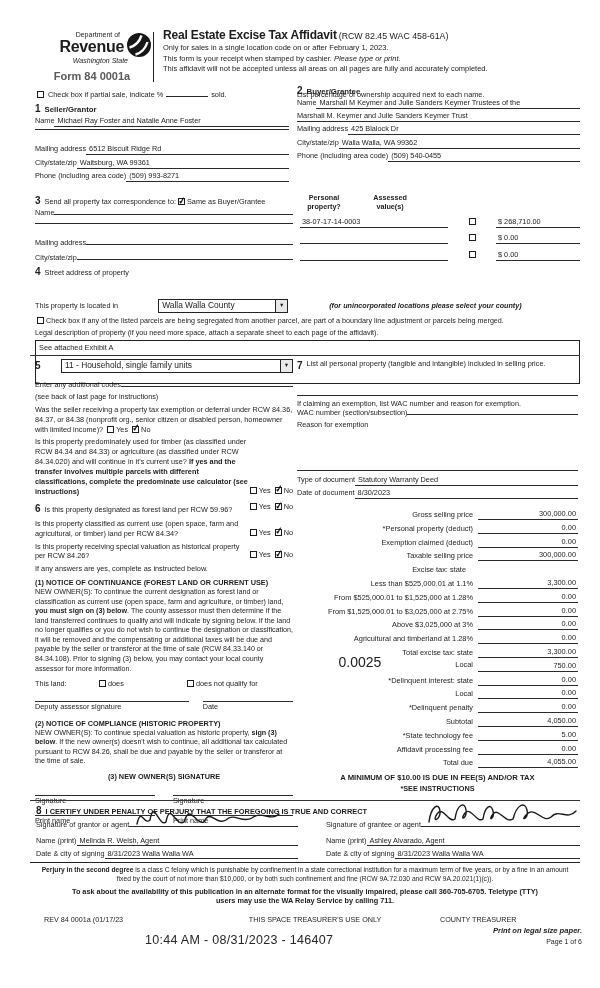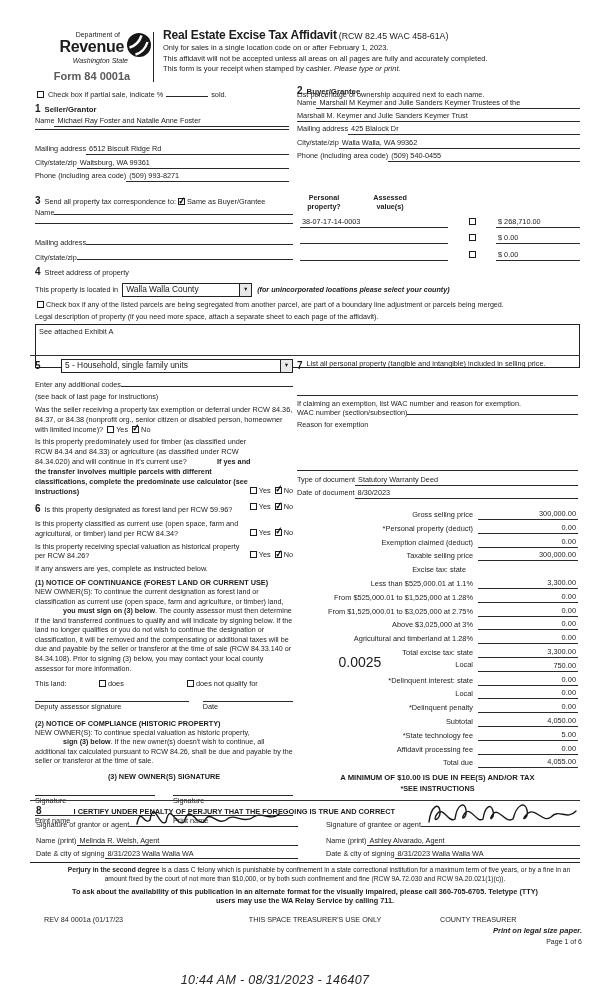--- a/index.html
+++ b/index.html
@@ -1,20 +1,20 @@
 <!DOCTYPE html>
 <html><head>
 <meta charset="utf-8">
 <style>
   * { margin:0; padding:0; box-sizing:border-box; }
   html,body { background:#ffffff; }
   .page { position:relative; width:600px; height:988px; background:#fff;
           font-family:"Liberation Sans", sans-serif; color:#1c1c1c; font-size:7.3px;
           line-height:1.35; overflow:hidden; }
-  .b { font-weight:700;margin-left:28px; }
+  .b { font-weight:700; }
   .i { font-style:italic; }
   .snum { font-weight:700; font-size:10px; margin-right:4px; }
   .frow { display:flex; align-items:baseline; height:13px; }
   .fill { flex:1; border-bottom:1px solid #2a2a2a; padding-left:3px; white-space:nowrap; }
   .cb { display:inline-block; width:7px; height:7px; border:1px solid #1c1c1c;
         position:relative; vertical-align:-1px; margin:0 2px; flex:none; }
   .cb.checked::after { content:"\2713"; position:absolute; left:-1px; top:-4.5px;
         font-size:9.5px; font-weight:700; color:#111; transform:rotate(-8deg); }
   .yn { white-space:nowrap; }
   .dd { display:inline-flex; border:1.4px solid #222; height:14px; align-items:center; background:#fff; }
@@ -46,21 +46,21 @@
   .sec3L { position:absolute; left:35px; top:194px; width:258px; }
   .sec3R { position:absolute; left:300px; top:193px; width:280px; }
   .phead { display:flex; font-weight:700; font-size:7.2px; text-align:center; line-height:1.25; }
   .ph1 { width:148px; } .ph2 { width:48px; } .ph3 { width:84px;text-align:center; }
   .prow { display:flex; align-items:flex-end; height:16.5px; }
   .pcell1 { width:148px; border-bottom:1px solid #2a2a2a; padding-left:2px; }
   .pcell2 { width:48px; text-align:center; padding-bottom:1px; }
   .pcell3 { width:84px; border-bottom:1px solid #2a2a2a; padding-left:2px; }
   
   .sec4 { position:absolute; left:35px; top:265px; width:545px; }
-  .s4row2 { display:flex; align-items:center; height:17px; margin-top:3px; }
+  .s4row2 { display:flex; align-items:center; height:17px; margin-top:19px;gap:36px; }
   .legalbox { margin-top:2px; height:44px; border:1.2px solid #222; padding:2px 3px; font-size:7.4px; }
   .hr-main { position:absolute; left:30px; top:355px; width:550px; border-top:1px solid #333; }
   
   .colL { position:absolute; left:35px; top:359px; width:258px; }
   .s5row { display:flex; align-items:center; }
   .s5row .snum { width:22px; }
   .q { margin-top:3px; position:relative; }
   .qpad { padding-right:42px; }
   .ynabs { position:absolute; right:0; bottom:1px; }
   .smallp { font-size:7.15px; line-height:1.34; }
@@ -95,22 +95,22 @@
   .s8col:last-child { margin-right:0; flex:1; }
   .sigrow { display:flex; align-items:baseline; height:16px; }
   .sigcell { flex:1; border-bottom:1px solid #2a2a2a; position:relative; overflow:visible; }
   .sigcell svg { position:absolute; left:4px; bottom:-4px; overflow:visible; }
   
   .footer { position:absolute; left:30px; top:862px; width:550px; border-top:1.2px solid #222; padding-top:3px; }
   .perjury { width:542px; margin:0 auto; text-align:center; font-size:6.7px; line-height:1.32; }
   .altfmt { width:470px; margin:3px auto 0; text-align:center; font-weight:700; font-size:7.3px; line-height:1.3; }
   .revrow { display:grid; grid-template-columns:170px 1fr 150px; margin-top:9px; font-size:7.2px; }
   .revrow .c1 { padding-left:14px; } .revrow .c2 { text-align:center; } .revrow .c3 { padding-left:10px; }
-  .stamp { position:absolute; left:145px; top:972px; width:260px; text-align:center;
-           font-size:12.5px; color:#262626; letter-spacing:0.3px;font-style:italic; }
+  .stamp { position:absolute; left:145px; top:932px; width:260px; 
+           font-size:12.5px; color:#262626; letter-spacing:0.3px; }
   .printnote { position:absolute; right:18px; top:926px; text-align:right; }
   .pn1 { font-weight:700; font-style:italic; font-size:7.6px; }
   .pn2 { font-size:7px; margin-top:1px; }
 </style>
 </head>
 <body>
 
 <div class="page">
 
   <div class="hdr-logo">
@@ -126,22 +126,22 @@
       </svg>
     </span>
   </div>
   <div class="vline"></div>
   <div class="titleblock">
     <div>
       <span class="main-title">Real Estate Excise Tax Affidavit</span>
       <span class="rcw">(RCW 82.45 WAC 458-61A)</span>
     </div>
     <div class="sub">Only for sales in a single location code on or after February 1, 2023.</div>
+    <div class="sub"><span>This form is your receipt when stamped by cashier. </span><span class="i">Please type or print.</span></div>
     <div class="sub">This affidavit will not be accepted unless all areas on all pages are fully and accurately completed.</div>
-    <div class="sub"><span>This form is your receipt when stamped by cashier. </span><span class="i">Please type or print.</span></div>
   </div>
 
   <div class="partialrow">
     <span class="cb"></span>
     <span>Check box if partial sale, indicate %</span><span class="shortline"></span><span>sold.</span>
     <span class="pr-right">List percentage of ownership acquired next to each name.</span>
   </div>
 
   <div class="sec1">
     <div class="sectitle"><span class="snum">1</span><span class="t">Seller/Grantor</span></div>
@@ -249,21 +249,21 @@
     <div style="margin-top:2px; font-size:7.2px;">Legal description of property (if you need more space, attach a separate sheet to each page of the affidavit).</div>
     <div class="legalbox"><span>See attached Exhibit A</span></div>
   </div>
 
   <div class="hr-main"></div>
 
   <div class="colL">
     <div class="s5row">
       <span class="snum">5</span>
       <span class="dd" style="flex:1;">
-        <span class="txt">5 - Household, single family units</span>
+        <span class="txt">11 - Household, single family units</span>
         <span class="arrow">▼</span>
       </span>
     </div>
     <div class="frow" style="margin-top:7px; height:12px;">
         <span>Enter any additional codes</span>
         <span class="fill"></span>
       </div>
     <div>(see back of last page for instructions)</div>
     <div class="q">
       <span>Was the seller receiving a property tax exemption or deferral under RCW 84.36, 84.37, or 84.38 (nonprofit org., senior citizen or disabled person, homeowner with limited income)?</span>

